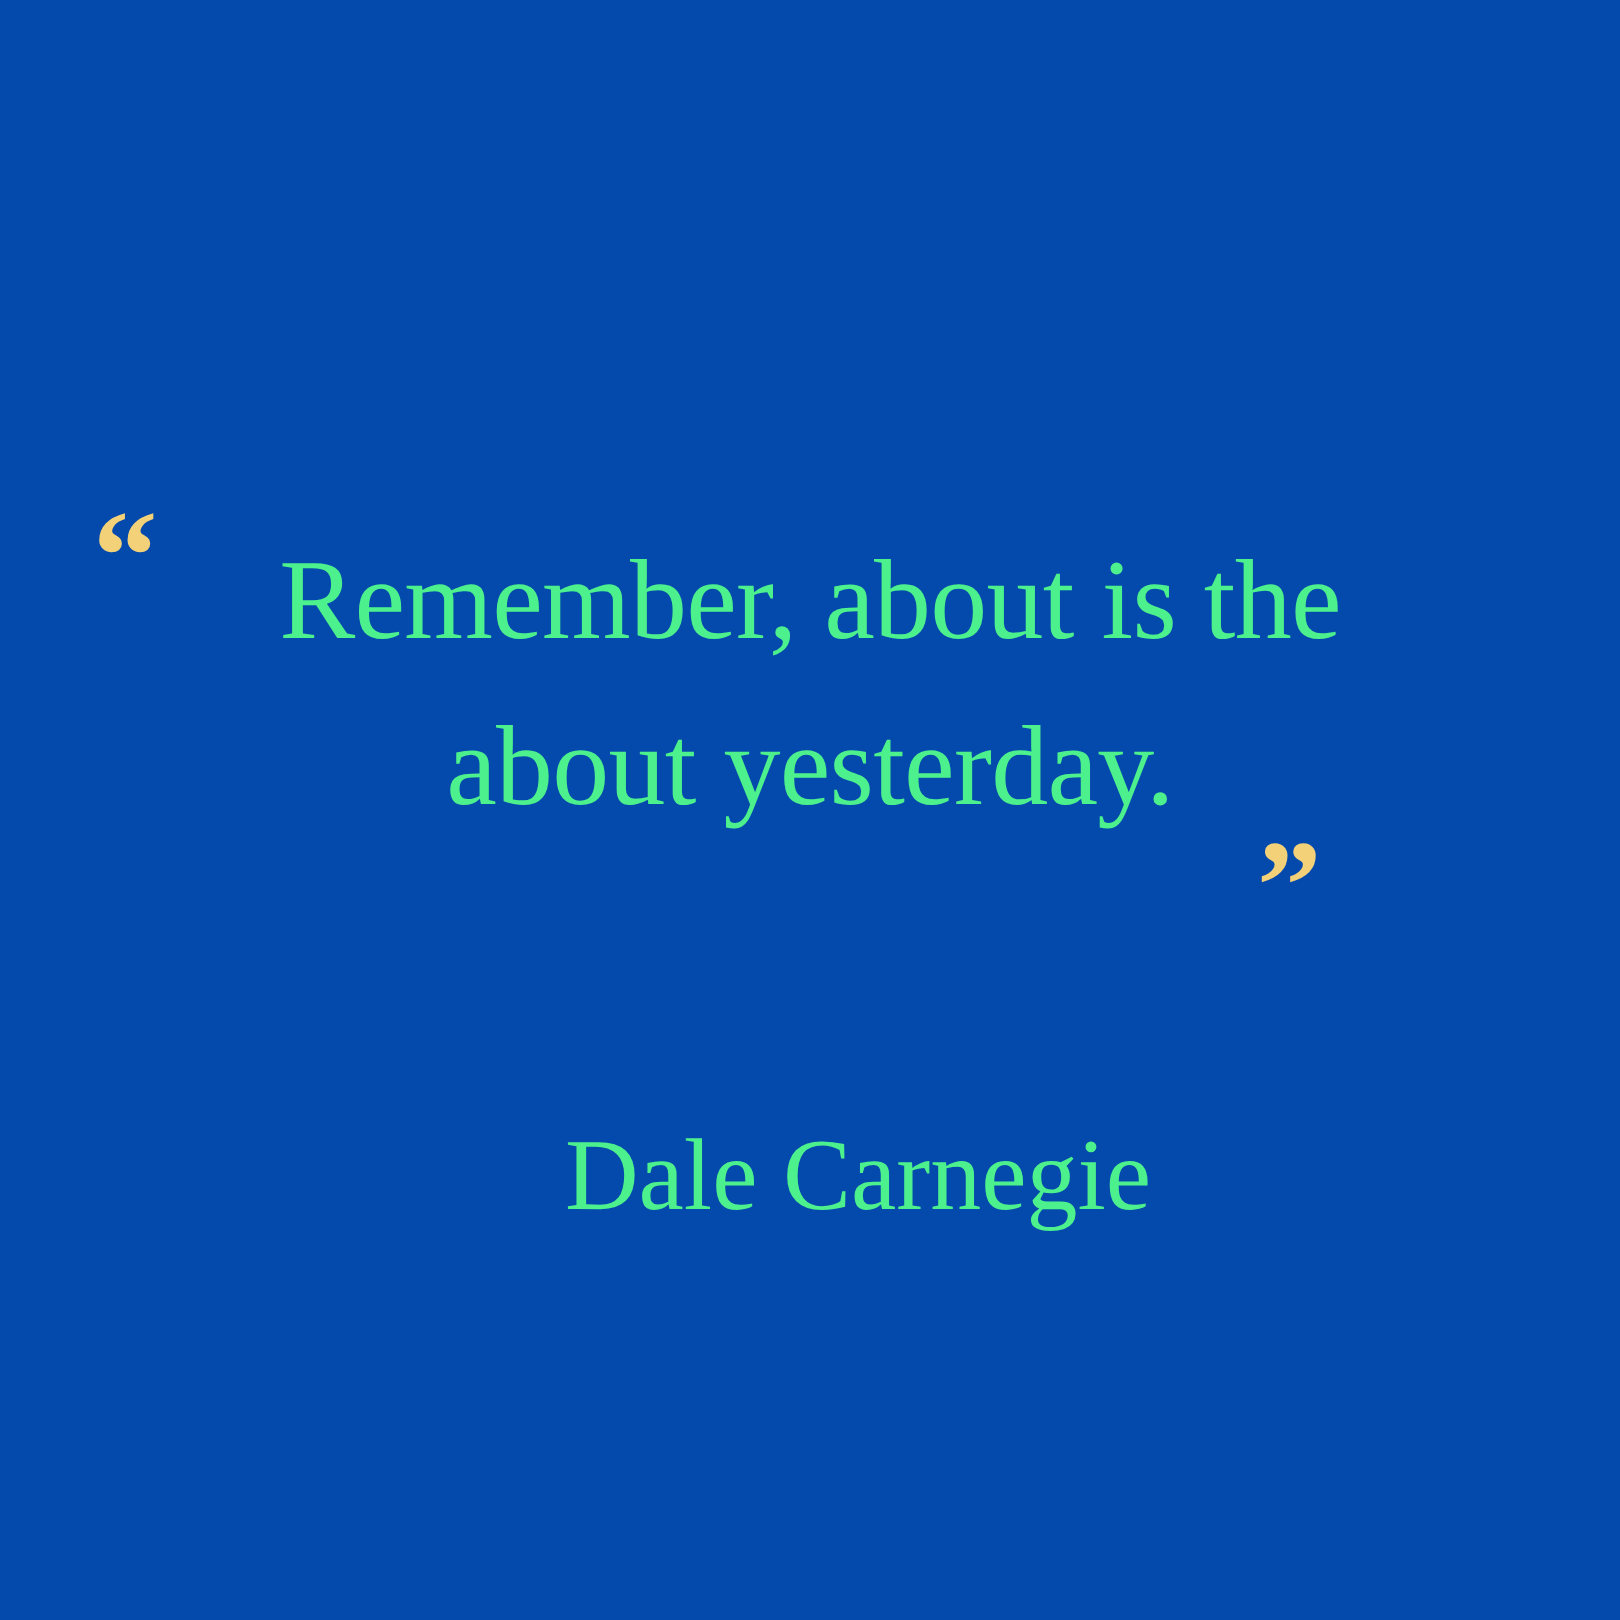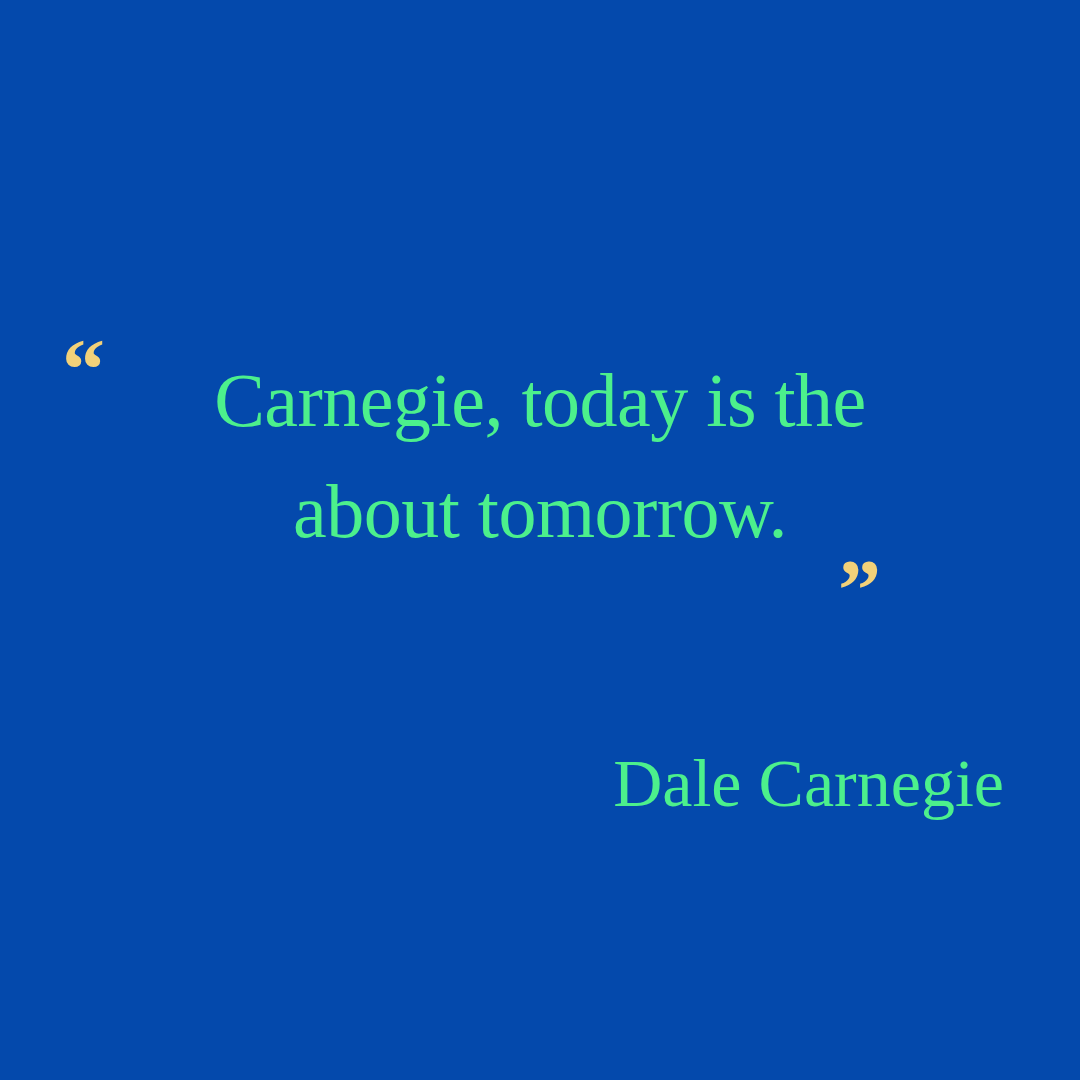--- a/index.html
+++ b/index.html
@@ -65,21 +65,21 @@
     line-height: 1;
     letter-spacing: -2px;
   }
 
   
   #attribution {
     position: absolute;
     left: 0;
     top: 738px;
     width: 1004px;
-    text-align: right;
+    text-align: center;
     padding-right: 0;
     box-sizing: border-box;
   }
 
   #attribution-name {
     display: inline-block;
     margin-left: 140px;
     color: #4cf08c;
     font-family: "Liberation Serif", "DejaVu Serif", serif;
     font-size: 68px;
@@ -90,24 +90,24 @@
 </style>
 </head>
 <body>
 
 <div id="quote-card">
 
   <div id="quote-block">
 
     <span id="open-quote">“</span>
 
-    <div class="quote-line">Carnegie, today is the</div>
+    <div class="quote-line">Remember, about is the</div>
 
 
-    <div class="quote-line">about tomorrow.</div>
+    <div class="quote-line">about yesterday.</div>
 
   </div>
 
   <span id="close-quote">”</span>
 
   <div id="attribution">
     <span id="attribution-name">Dale Carnegie</span>
   </div>
 
 </div>

